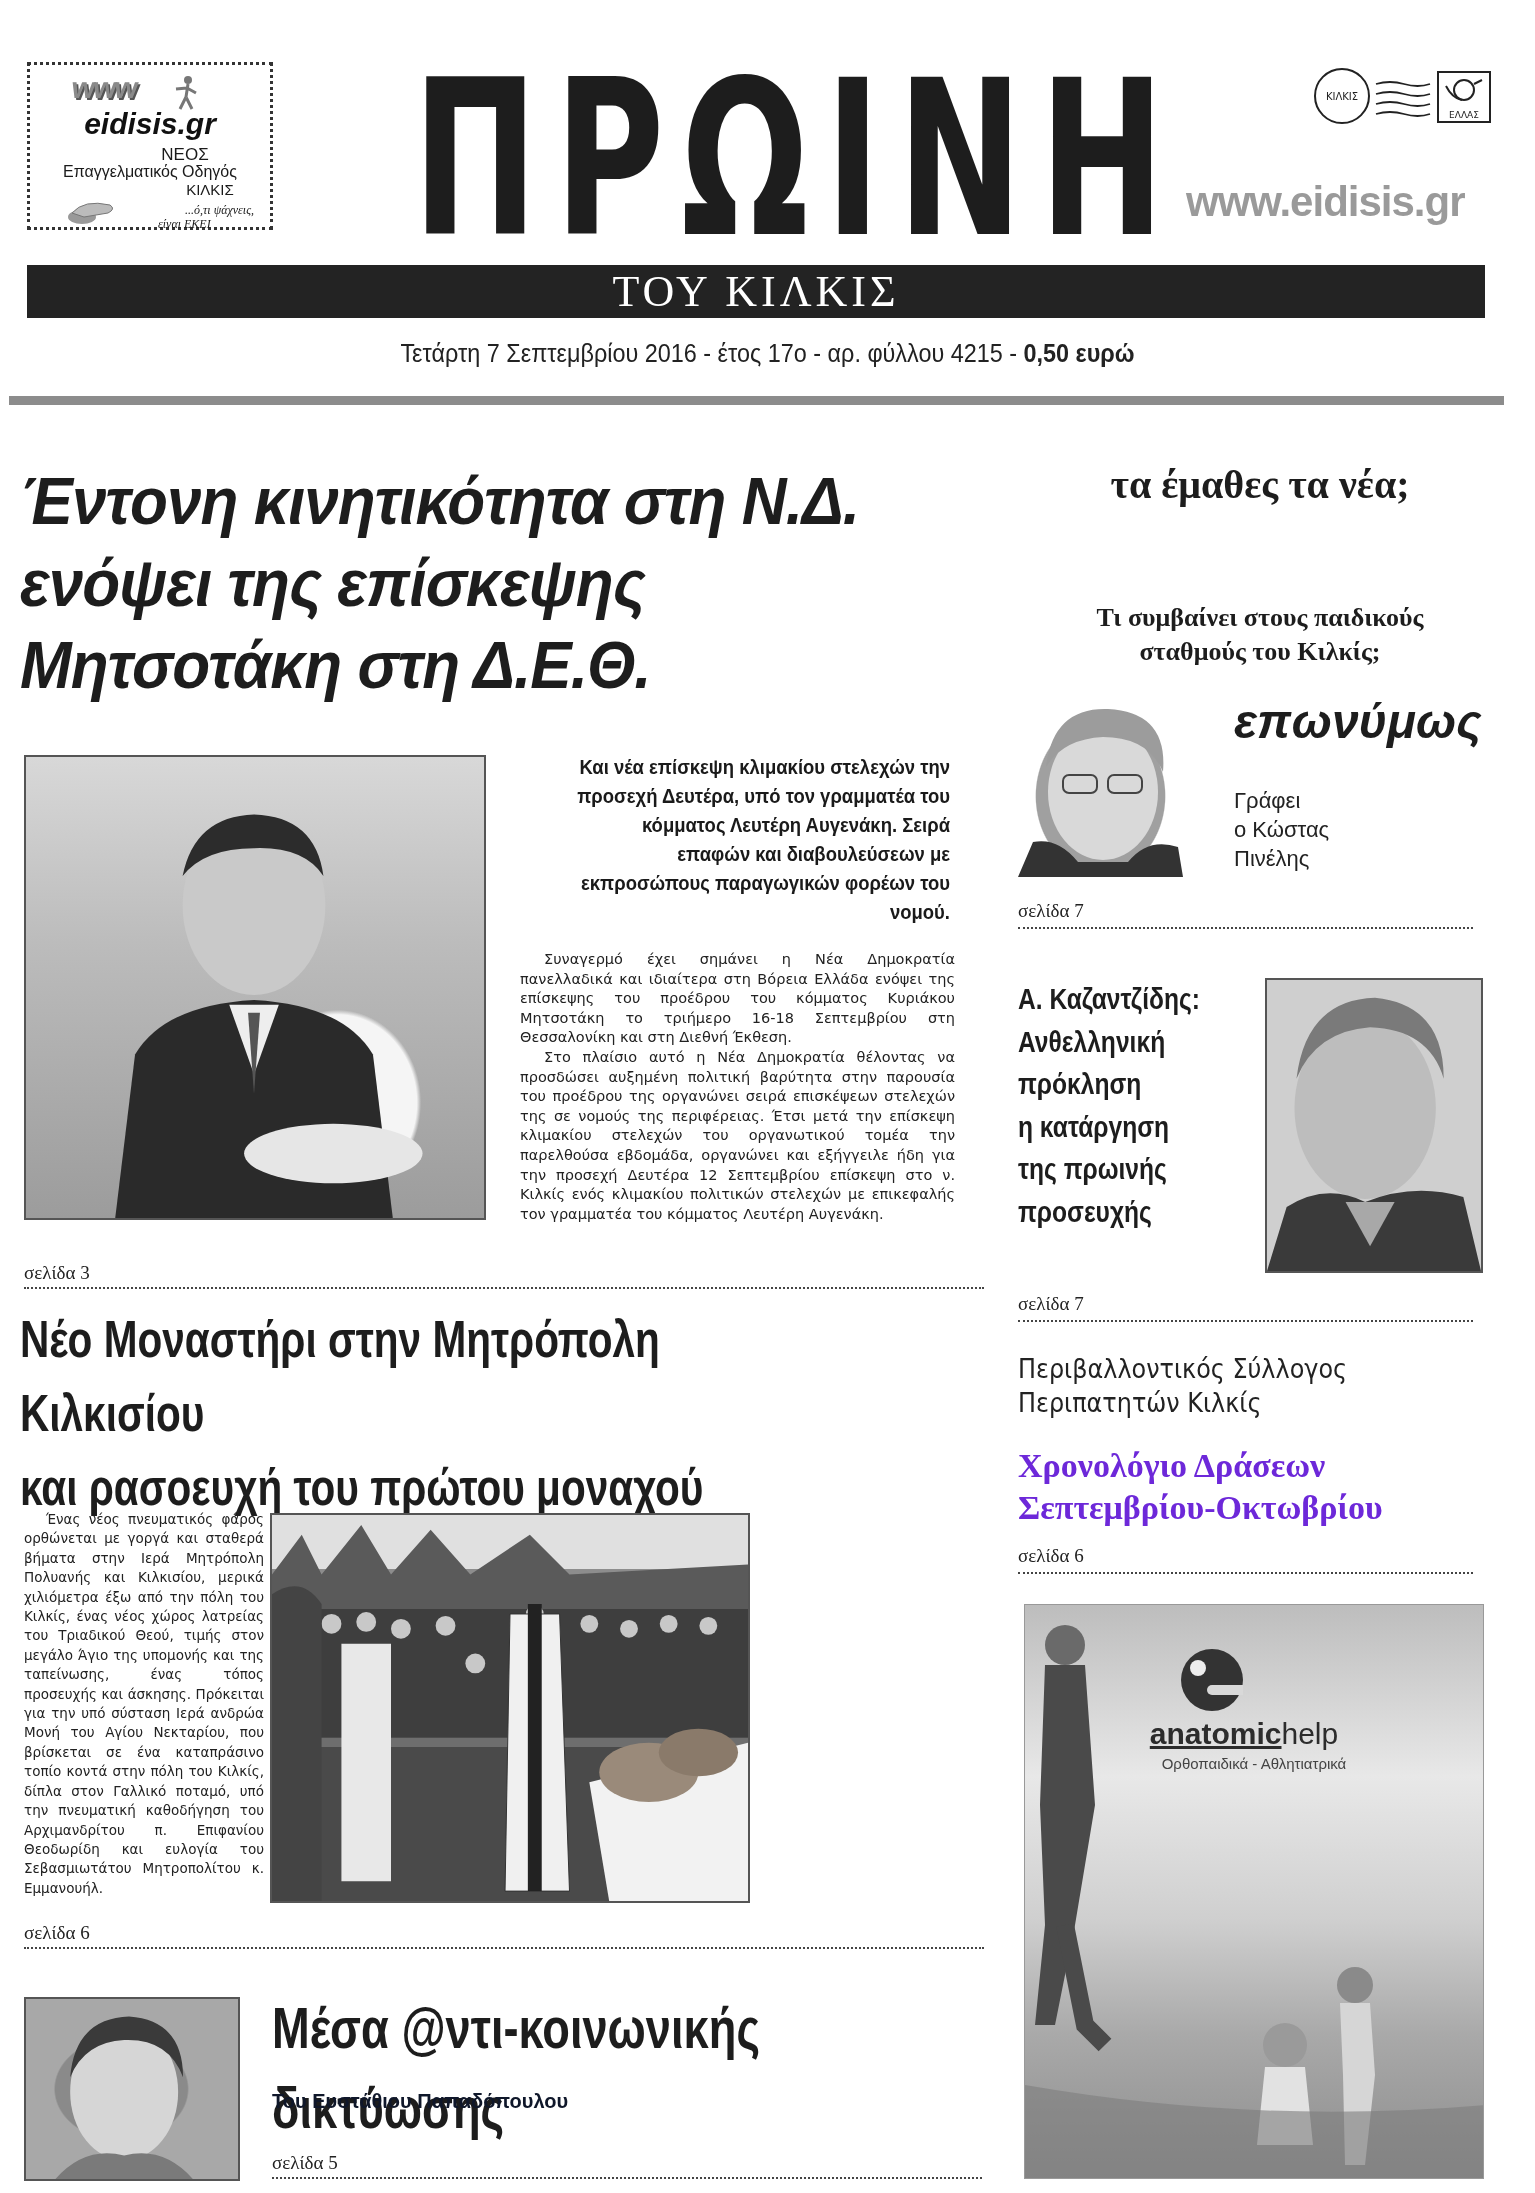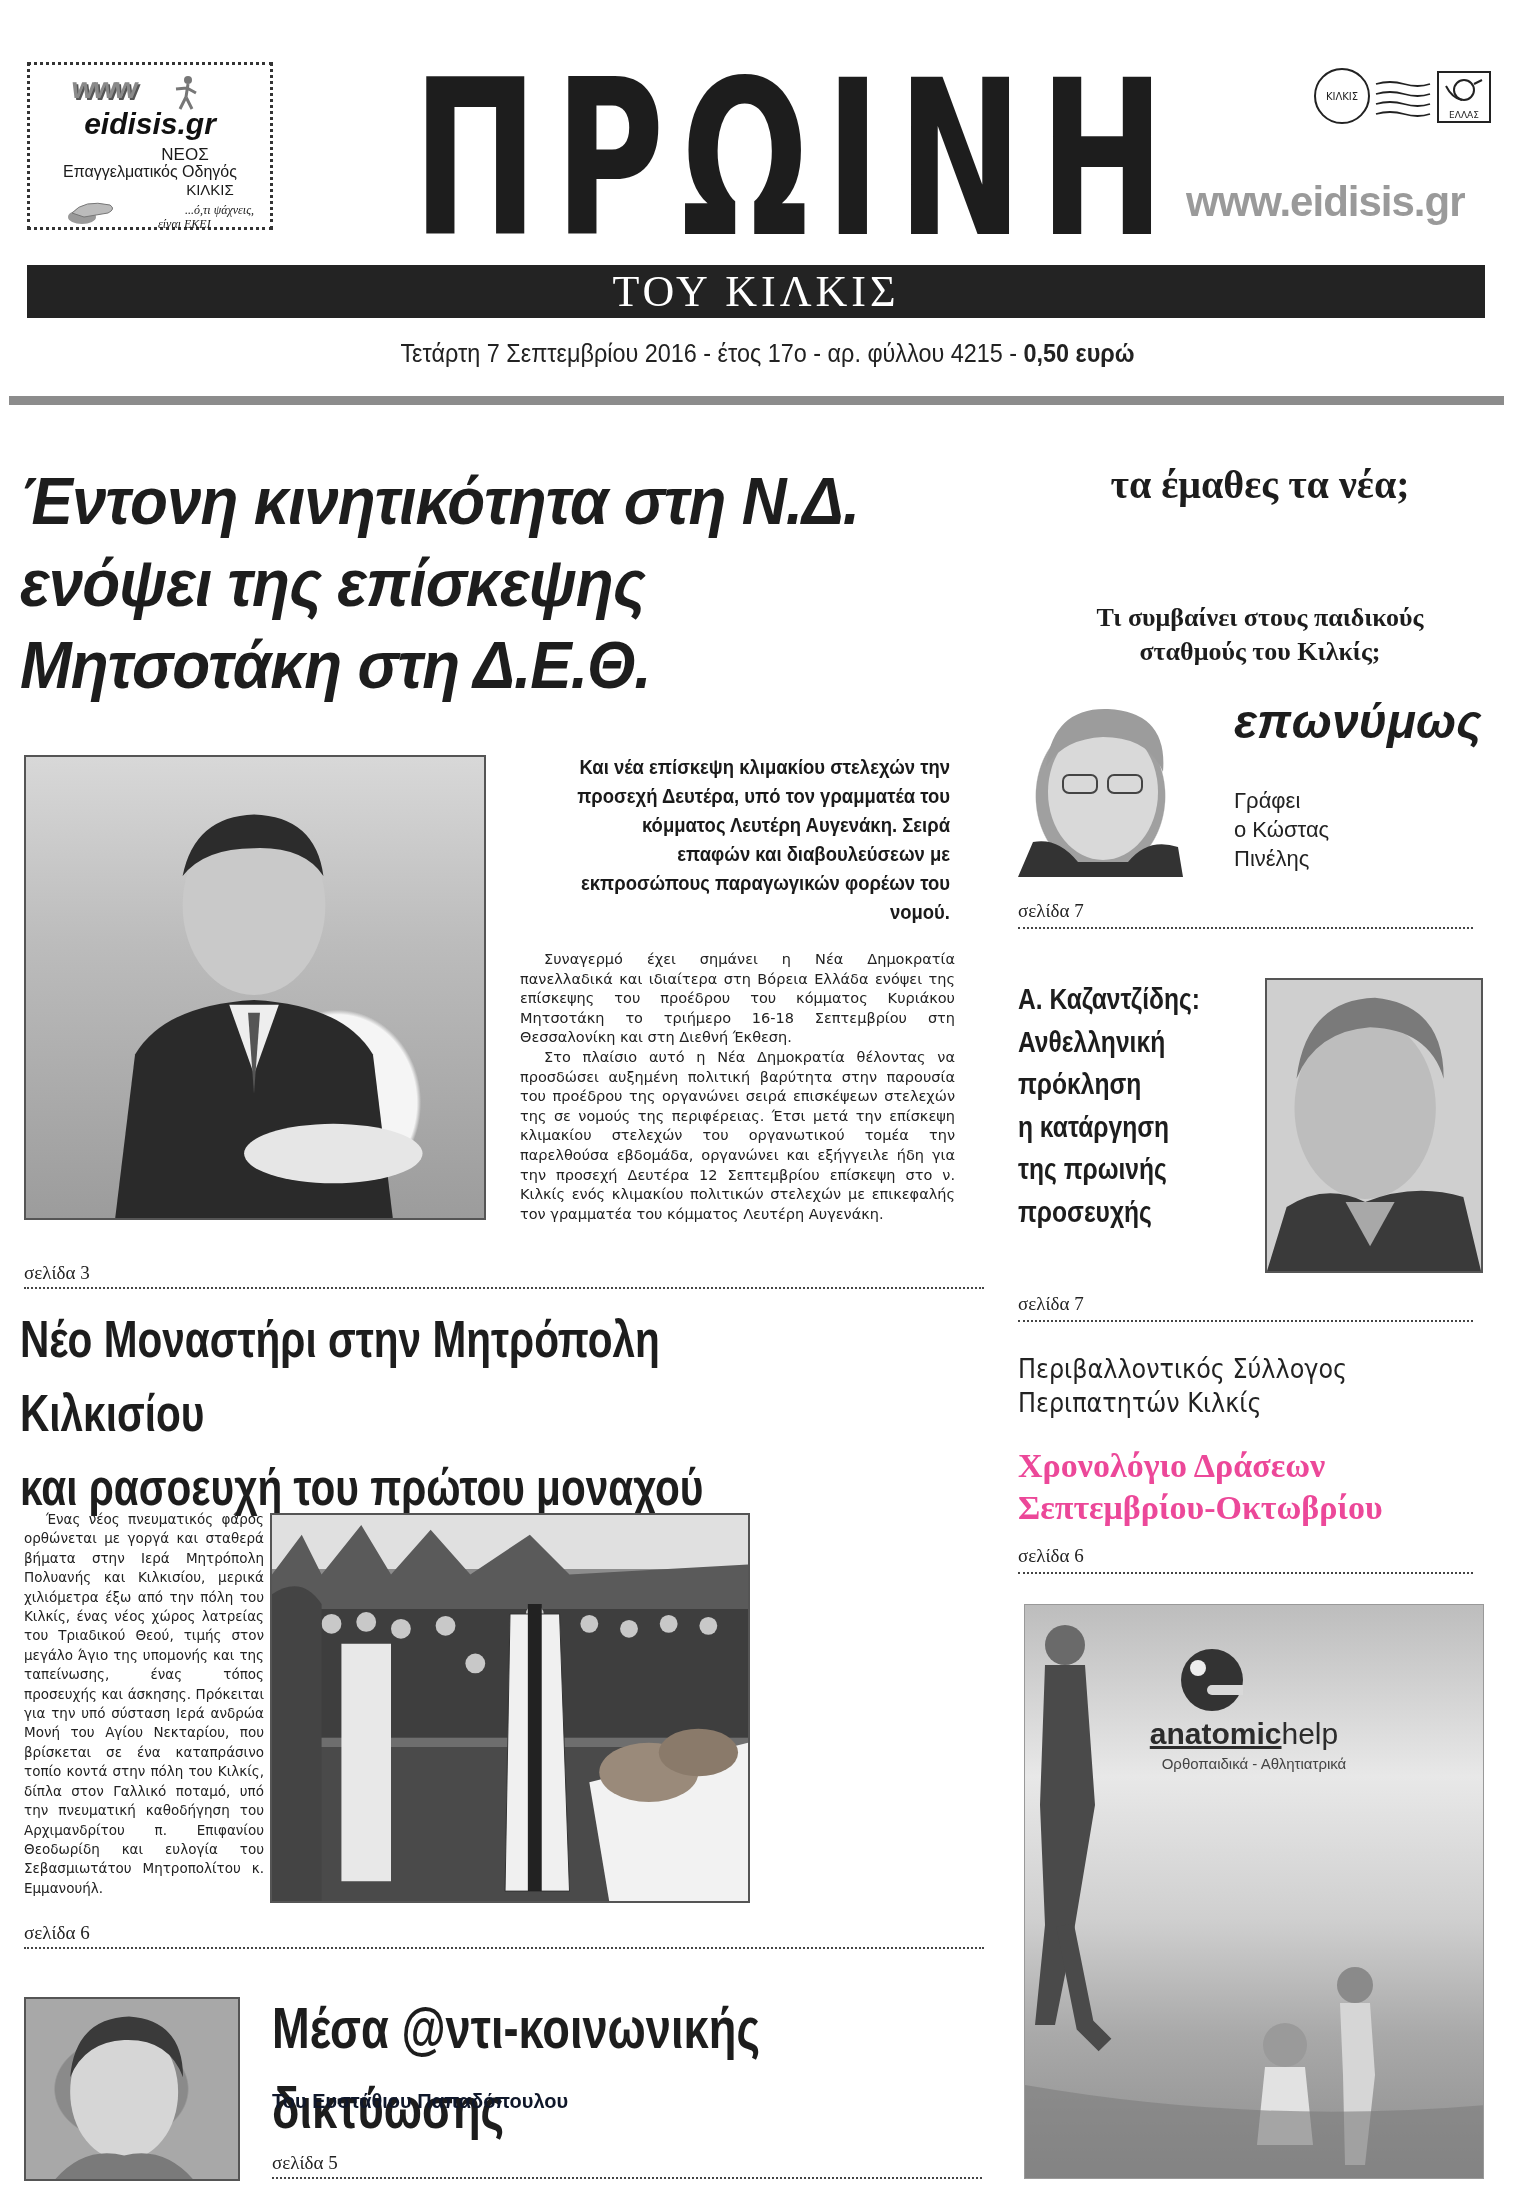--- a/index.html
+++ b/index.html
@@ -52,21 +52,21 @@
   
   .col-center { text-align: center; }
   .teaser-title { left: 1010px; top: 460px; width: 500px; font: bold 40px "Liberation Serif", serif; line-height: 50px; color: #1d1d1d; }
   .teaser-sub { left: 1010px; top: 585px; width: 500px; font: bold 26px "Liberation Serif", serif; line-height: 34px; color: #1d1d1d; margin-top: 16px; }
   .columnist-photo { left: 1018px; top: 697px; width: 165px; height: 180px; border: none; background: radial-gradient(ellipse at 50% 55%, #d8d8d8 0 35%, #a0a0a0 36% 55%, #ffffff 56%); }
   .eponymos { left: 1234px; top: 694px; font: italic bold 48px "Liberation Sans", sans-serif; color: #1d1d1d; }
   .columnist-byline { left: 1234px; top: 786px; font: 22px "Liberation Sans", sans-serif; line-height: 29px; color: #222; }
   .kaz-headline { left: 1018px; top: 978px; width: 240px; font: bold 30px "Liberation Sans", sans-serif; line-height: 42.5px; color: #1d1d1d; transform: scaleX(0.82); transform-origin: left top; }
   .kaz-photo { left: 1265px; top: 978px; width: 218px; height: 295px; background: radial-gradient(ellipse at 45% 45%, #d0d0d0 0 28%, #9a9a9a 29% 40%, #c4c4c4 41% 60%, #505050 61%); }
   .env-org { left: 1018px; top: 1352px; font: 26px "DejaVu Sans", sans-serif; line-height: 34px; color: #222; transform: scaleX(0.92); transform-origin: left top; }
-  .env-title { left: 1018px; top: 1445px; font: bold 34px "Liberation Serif", serif; line-height: 42px; color: #ec4899; }
+  .env-title { left: 1018px; top: 1445px; font: bold 34px "Liberation Serif", serif; line-height: 42px; color: #6d28d9; }
 
   .ad { left: 1024px; top: 1604px; width: 460px; height: 575px; border: 1px solid #999; overflow: hidden; background: linear-gradient(180deg, #bdbdbd 0%, #e8e8e8 30%, #cfcfcf 55%, #a9a9a9 75%, #8d8d8d 100%); }
   .ad-logo-circle { position: absolute; left: 156px; top: 44px; width: 62px; height: 62px; border-radius: 50%; background: #333; }
   .ad-logo-circle::before { content: ""; position: absolute; left: 9px; top: 11px; width: 16px; height: 16px; border-radius: 50%; background: #eee; }
   .ad-logo-circle::after { content: ""; position: absolute; left: 26px; top: 36px; width: 36px; height: 10px; border-radius: 10px 0 0 10px; background: #d9d9d9; }
   .ad-brand { position: absolute; left: 0; right: 0; top: 112px; text-align: center; font: 30px "Liberation Sans", sans-serif; color: #2c2c2c; padding-right: 20px; }
   .ad-brand b { font-weight: bold; text-decoration: underline; }
   .ad-tag { position: absolute; left: 0; right: 0; top: 150px; text-align: center; font: 15px "Liberation Sans", sans-serif; color: #444; padding-right: 16px; padding-left: 16px; }
 </style>
 </head>

